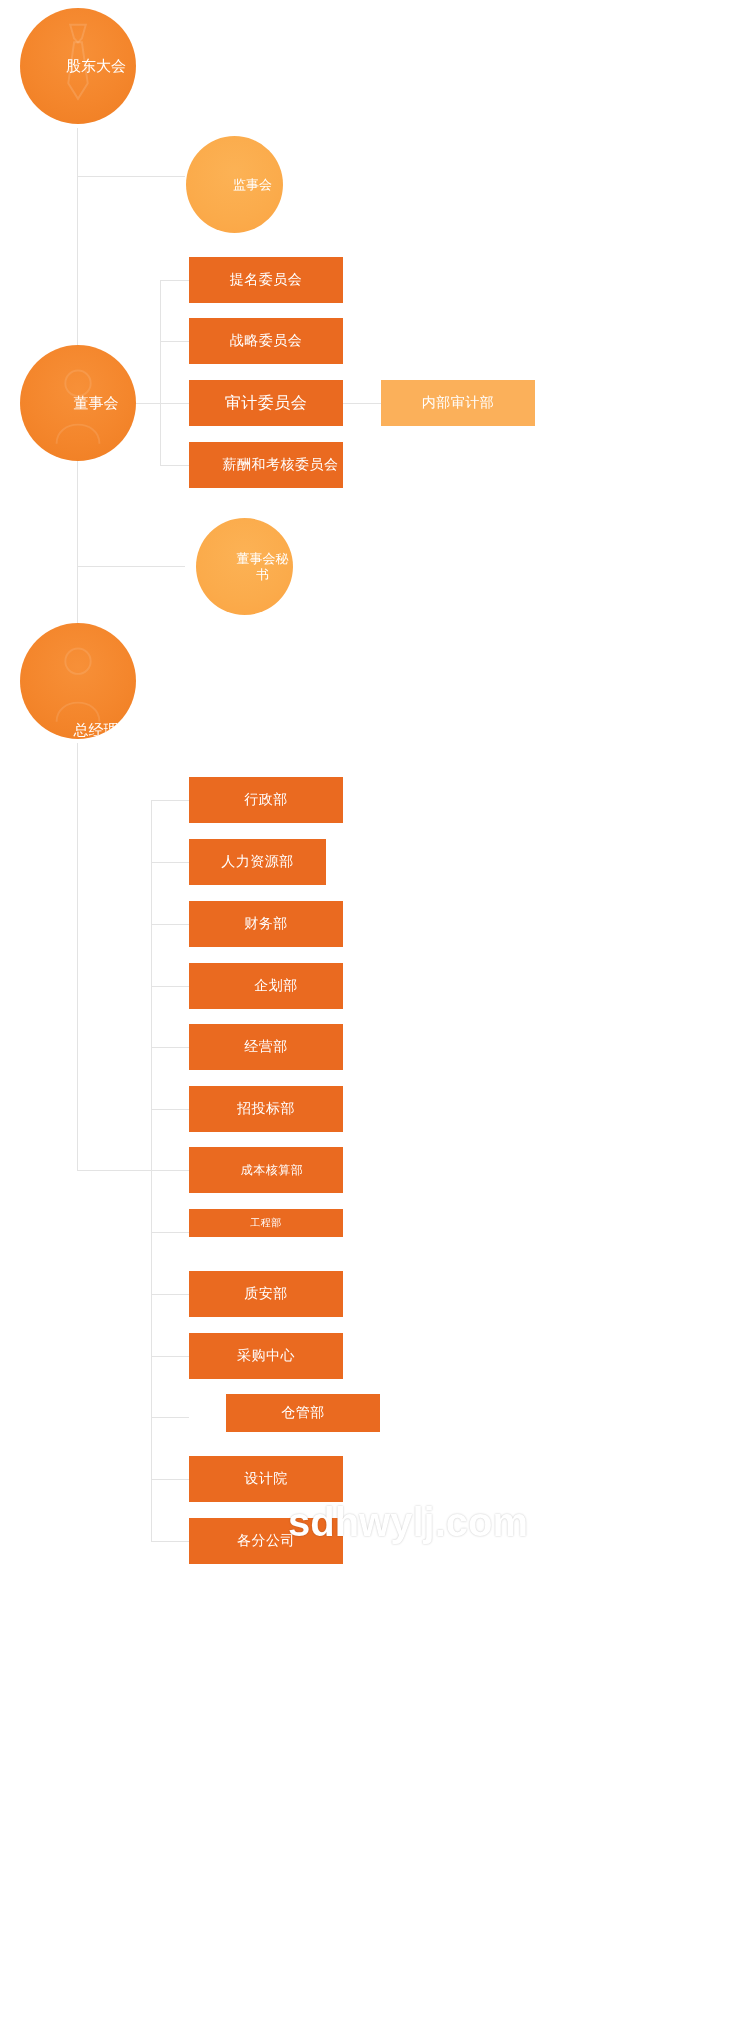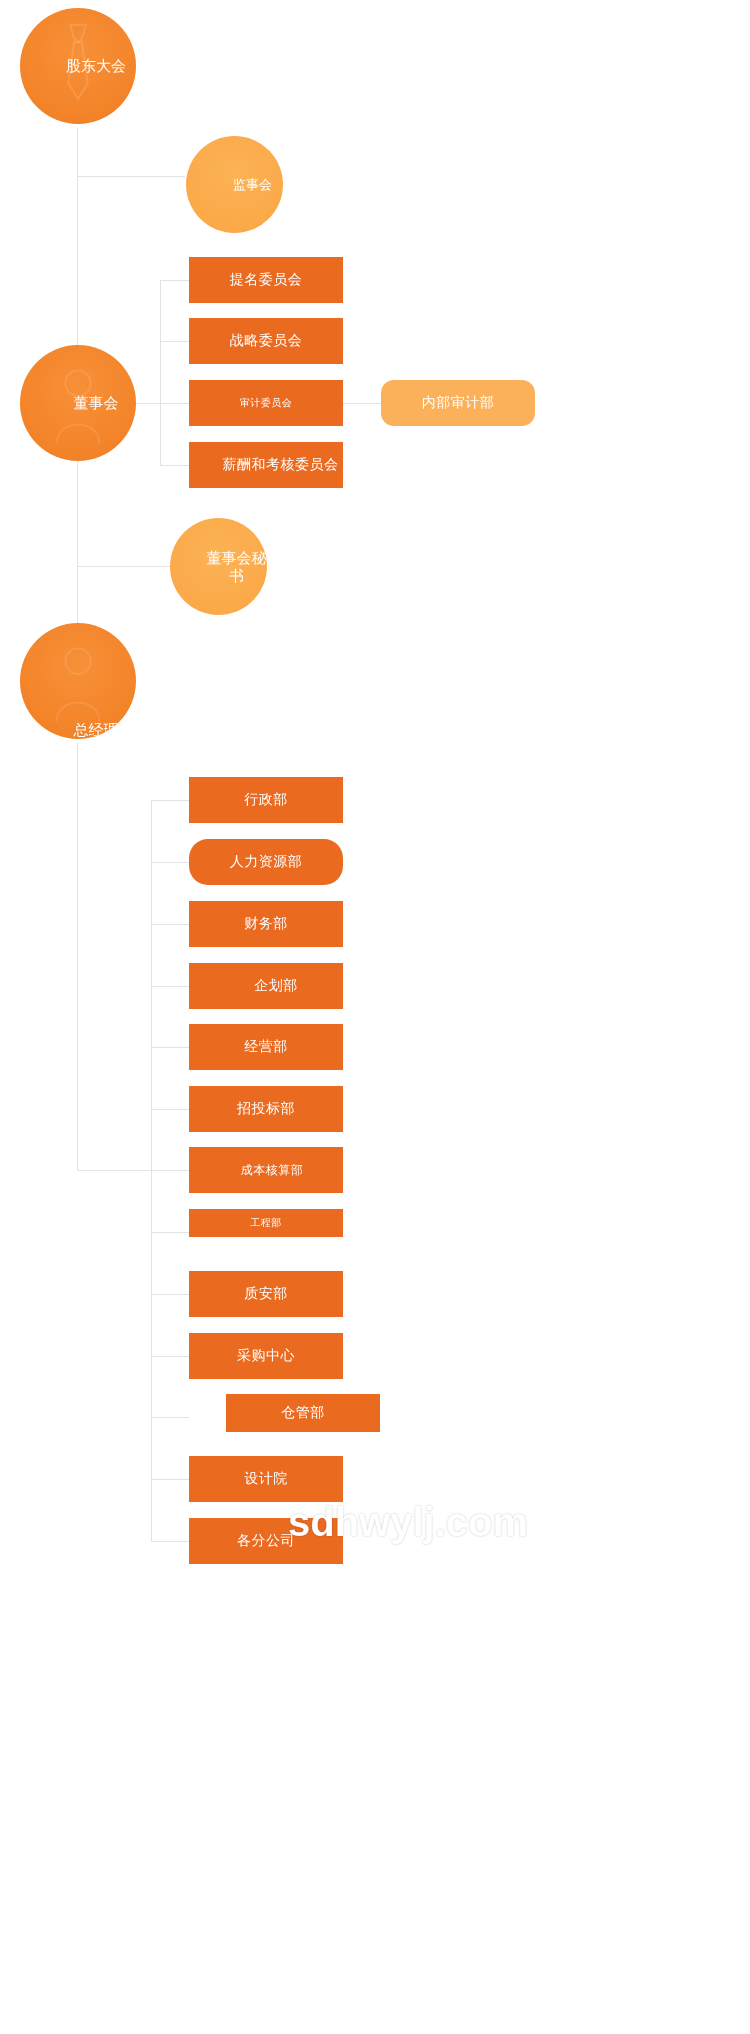--- a/index.html
+++ b/index.html
@@ -130,53 +130,53 @@
   </div>
 
   <div class="circle circle-dark" style="left:20px;top:345px;width:116px;height:116px;font-size:15px;">
     <svg class="tie" viewBox="0 0 60 100">
       <circle cx="30" cy="30" r="13" fill="none" stroke="#ffffff" stroke-opacity=".22" stroke-width="2"></circle>
       <path d="M8 92 C8 66 52 66 52 92" fill="none" stroke="#ffffff" stroke-opacity=".22" stroke-width="2"></path>
     </svg>
     <span class="lbl">董事会</span>
   </div>
 
-  <div class="circle circle-light" style="left:170px;top:518px;width:97px;height:97px;font-size:15px;">
+  <div class="circle circle-light" style="left:196px;top:518px;width:97px;height:97px;font-size:13px;">
     <span class="lbl">董事会秘书</span>
   </div>
 
   <div class="circle circle-dark" style="left:20px;top:623px;width:116px;height:116px;font-size:15px;align-items:flex-end;">
     <svg class="tie" viewBox="0 0 60 100">
       <circle cx="30" cy="30" r="13" fill="none" stroke="#ffffff" stroke-opacity=".22" stroke-width="2"></circle>
       <path d="M8 92 C8 66 52 66 52 92" fill="none" stroke="#ffffff" stroke-opacity=".22" stroke-width="2"></path>
     </svg>
     <span class="lbl">总经理</span>
   </div>
 
   <div class="box box-dark" style="left:189px;top:257px;width:154px;height:46px;font-size:14px;">
     <span>提名委员会</span>
   </div>
   <div class="box box-dark" style="left:189px;top:318px;width:154px;height:46px;font-size:14px;">
     <span>战略委员会</span>
   </div>
-  <div class="box box-dark" style="left:189px;top:380px;width:154px;height:46px;font-size:10px;">
+  <div class="box box-dark" style="left:189px;top:380px;width:154px;height:46px;font-size:16px;">
     <span>审计委员会</span>
   </div>
   <div class="box box-dark" style="left:189px;top:442px;width:154px;height:46px;font-size:14px;padding-left:29px;">
     <span>薪酬和考核委员会</span>
   </div>
 
-  <div class="box box-light" style="left:381px;top:380px;width:154px;height:46px;font-size:14px;border-radius:13px;">
+  <div class="box box-light" style="left:381px;top:380px;width:154px;height:46px;font-size:14px;">
     <span>内部审计部</span>
   </div>
 
   <div class="box box-dark" style="left:189px;top:777px;width:154px;height:46px;font-size:14px;">
     <span>行政部</span>
   </div>
-  <div class="box box-dark" style="left:189px;top:839px;width:154px;height:46px;font-size:14px;border-radius:19px;">
+  <div class="box box-dark" style="left:189px;top:839px;width:137px;height:46px;font-size:14px;">
     <span>人力资源部</span>
   </div>
   <div class="box box-dark" style="left:189px;top:901px;width:154px;height:46px;font-size:14px;">
     <span>财务部</span>
   </div>
   <div class="box box-dark" style="left:189px;top:963px;width:154px;height:46px;font-size:14px;padding-left:20px;">
     <span>企划部</span>
   </div>
   <div class="box box-dark" style="left:189px;top:1024px;width:154px;height:46px;font-size:14px;">
     <span>经营部</span>

